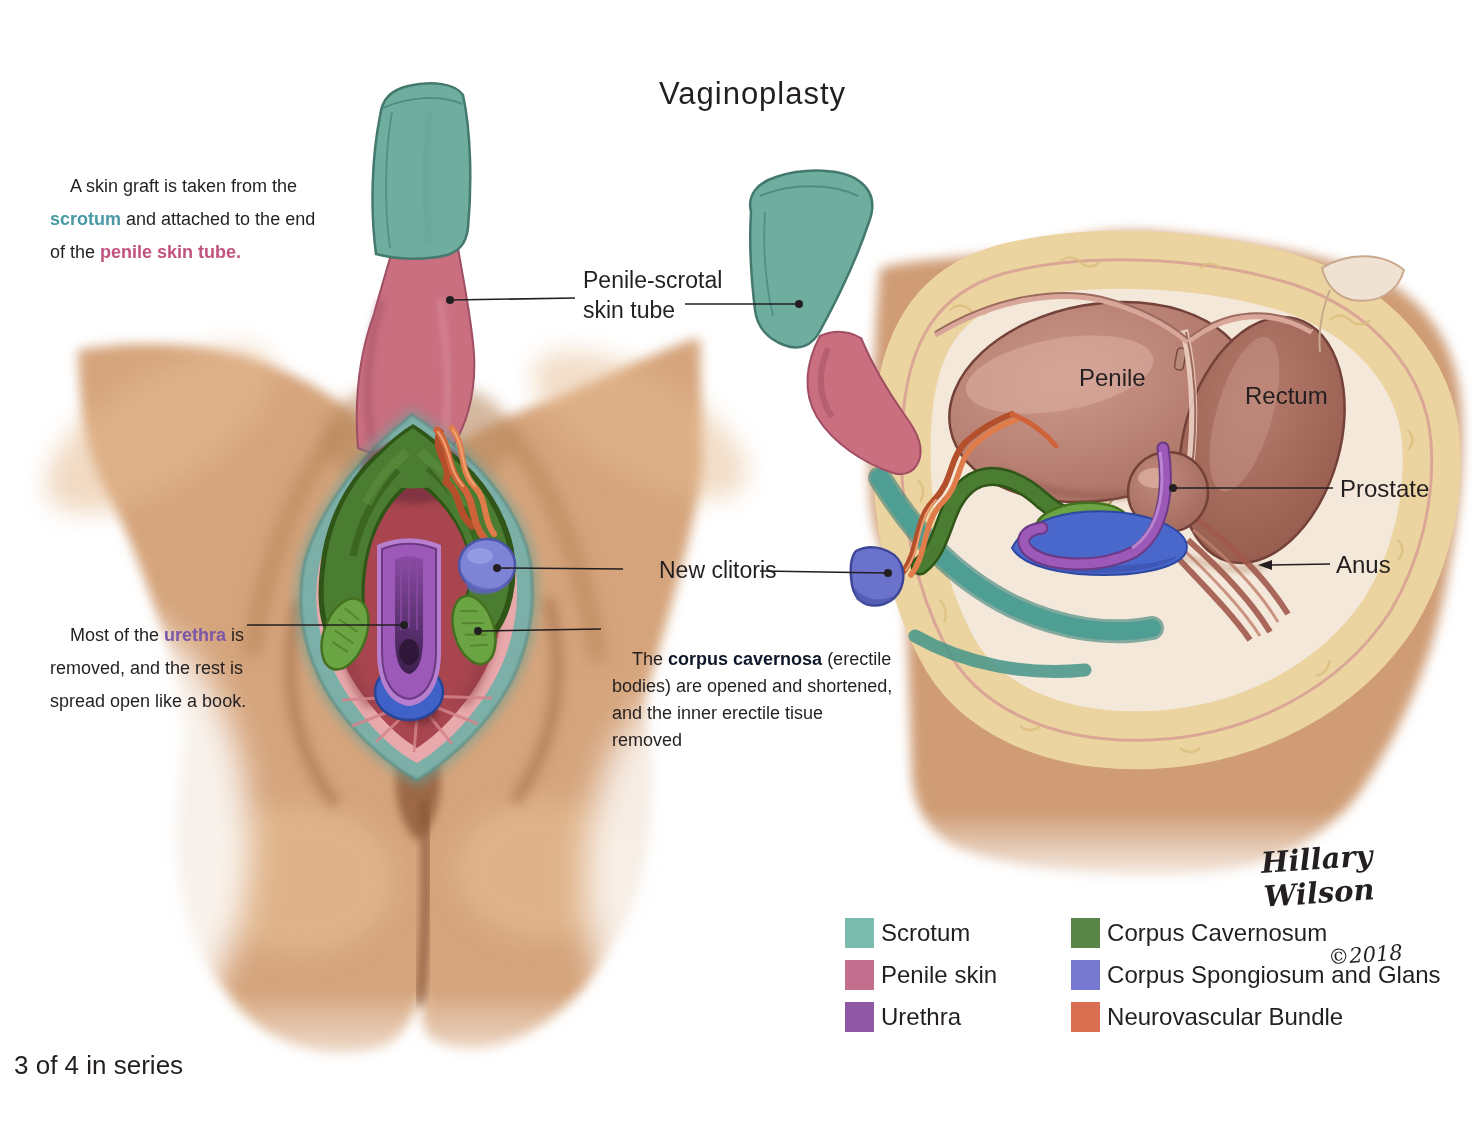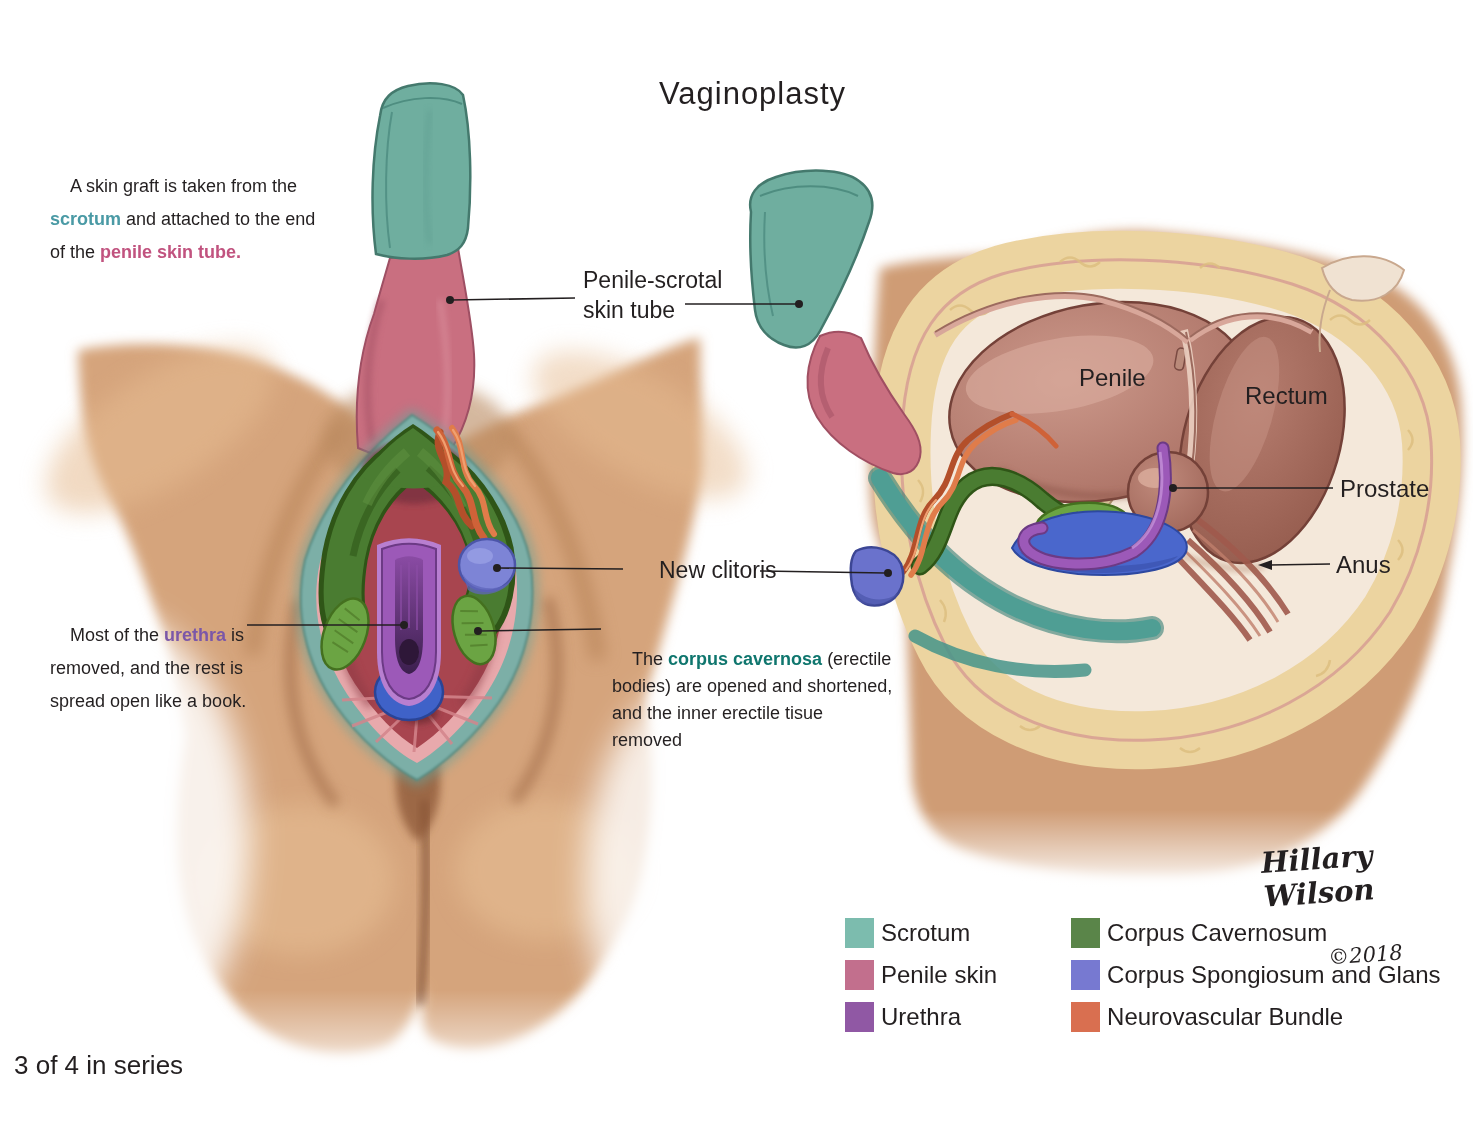--- a/index.html
+++ b/index.html
@@ -334,21 +334,21 @@
   <div class="txt organ rectum-label">Rectum</div>
   <div class="txt organ prostate-label">Prostate</div>
   <div class="txt organ anus-label">Anus</div>
   <div class="txt clitoris-label">New clitoris</div>
 
   <div class="txt note urethra-note">
     <span>Most of the </span><b style="color: rgb(123, 87, 168);">urethra</b><span> is removed, and the rest is spread open like a book.</span>
   </div>
 
   <div class="txt note corpus-note">
-    <span>The </span><b style="color: #0f766e;">corpus cavernosa</b><span> (erectile bodies) are opened and shortened, and the inner erectile tisue removed</span>
+    <span>The </span><b style="color: #0f172a;">corpus cavernosa</b><span> (erectile bodies) are opened and shortened, and the inner erectile tisue removed</span>
   </div>
 
   <div class="txt signature">
     <div class="sig-name">Hillary Wilson</div>
     <div class="sig-year">©2018</div>
   </div>
 
   <div class="legend">
     <div class="legend-col">
       <div class="legend-row">

